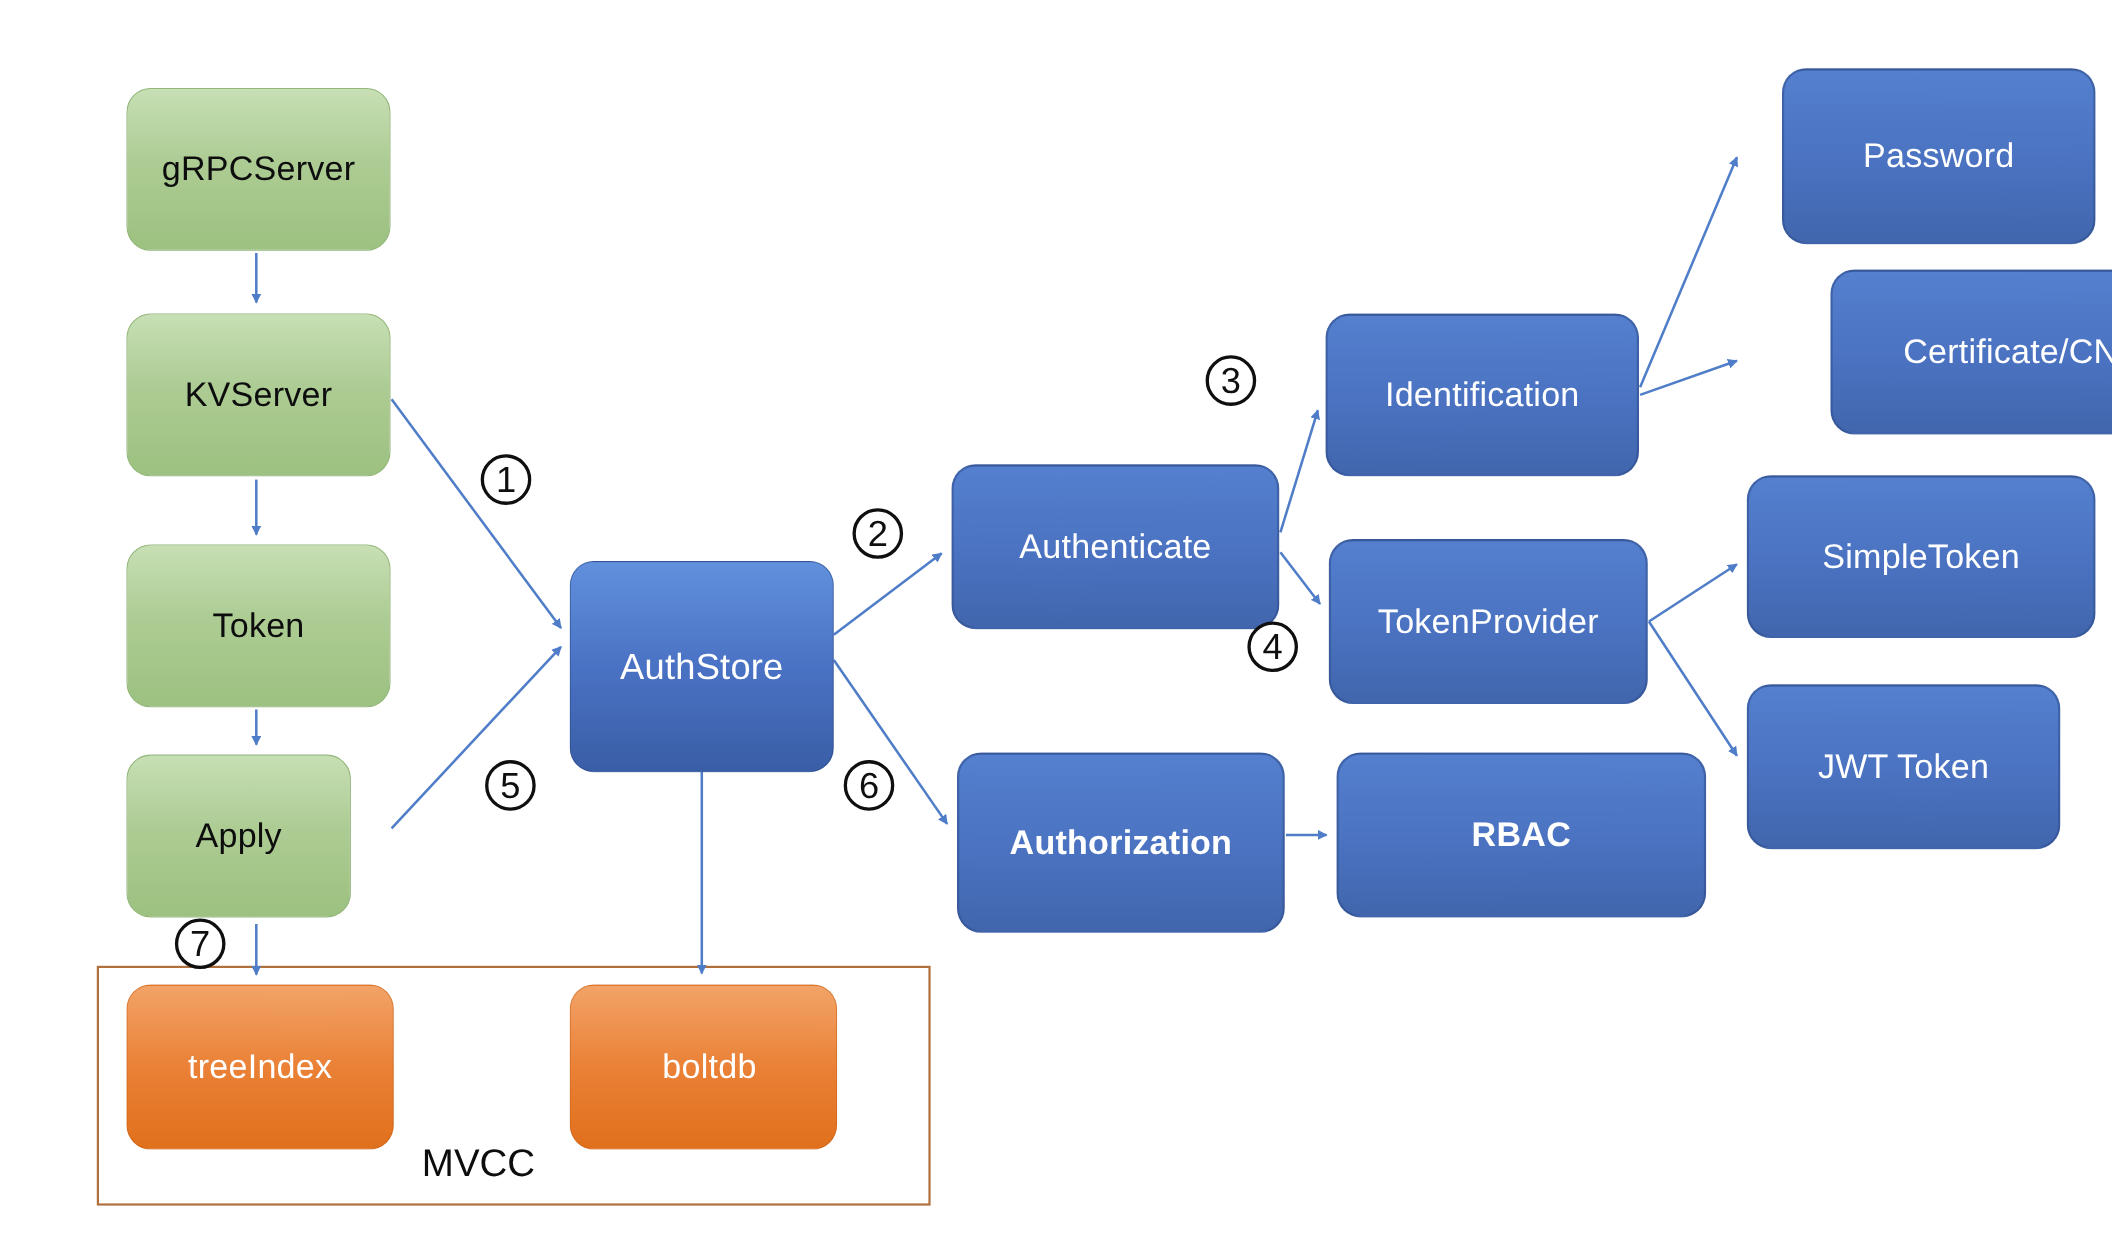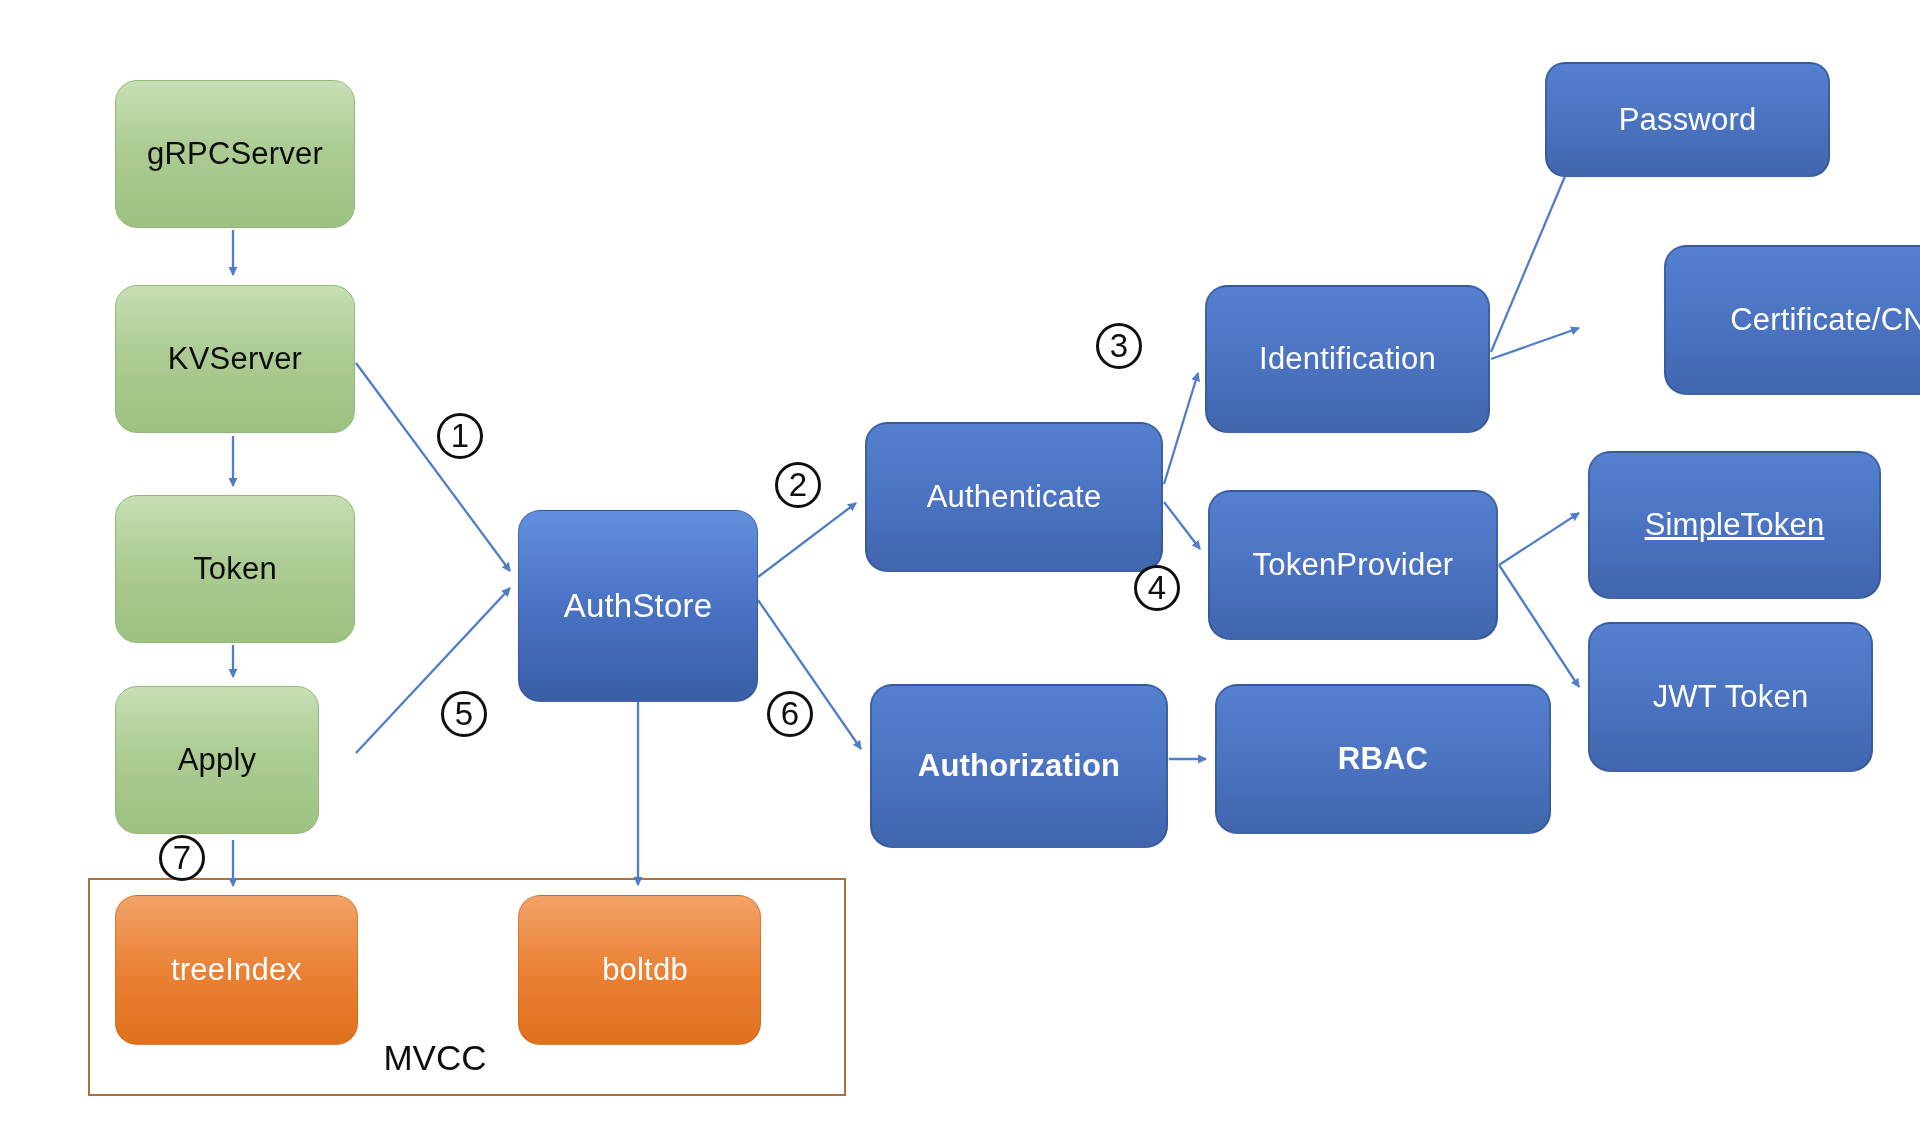--- a/index.html
+++ b/index.html
@@ -115,23 +115,23 @@
 
   <div class="node blue-strong" style="left:518px;top:510px;width:240px;height:192px;font-size:33px;">AuthStore</div>
 
   <div class="node blue" style="left:865px;top:422px;width:298px;height:150px;">Authenticate</div>
   <div class="node blue bold" style="left:870px;top:684px;width:298px;height:164px;">Authorization</div>
 
   <div class="node blue" style="left:1205px;top:285px;width:285px;height:148px;">Identification</div>
   <div class="node blue" style="left:1208px;top:490px;width:290px;height:150px;">TokenProvider</div>
   <div class="node blue bold" style="left:1215px;top:684px;width:336px;height:150px;">RBAC</div>
 
-  <div class="node blue" style="left:1545px;top:62px;width:285px;height:115px;border-radius:20px;">Password</div>
+  <div class="node blue" style="left:1620px;top:62px;width:285px;height:160px;">Password</div>
   <div class="node blue" style="left:1664px;top:245px;width:328px;height:150px;">Certificate/CN</div>
-  <div class="node blue" style="left:1588px;top:451px;width:293px;height:148px;text-decoration:underline;">SimpleToken</div>
+  <div class="node blue" style="left:1588px;top:432px;width:317px;height:148px;">SimpleToken</div>
   <div class="node blue" style="left:1588px;top:622px;width:285px;height:150px;">JWT Token</div>
 
   <div class="step" style="left:437px;top:413px;">1</div>
   <div class="step" style="left:775px;top:462px;">2</div>
   <div class="step" style="left:1096px;top:323px;">3</div>
   <div class="step" style="left:1134px;top:565px;">4</div>
   <div class="step" style="left:441px;top:691px;">5</div>
   <div class="step" style="left:767px;top:691px;">6</div>
   <div class="step" style="left:159px;top:835px;">7</div>
 

